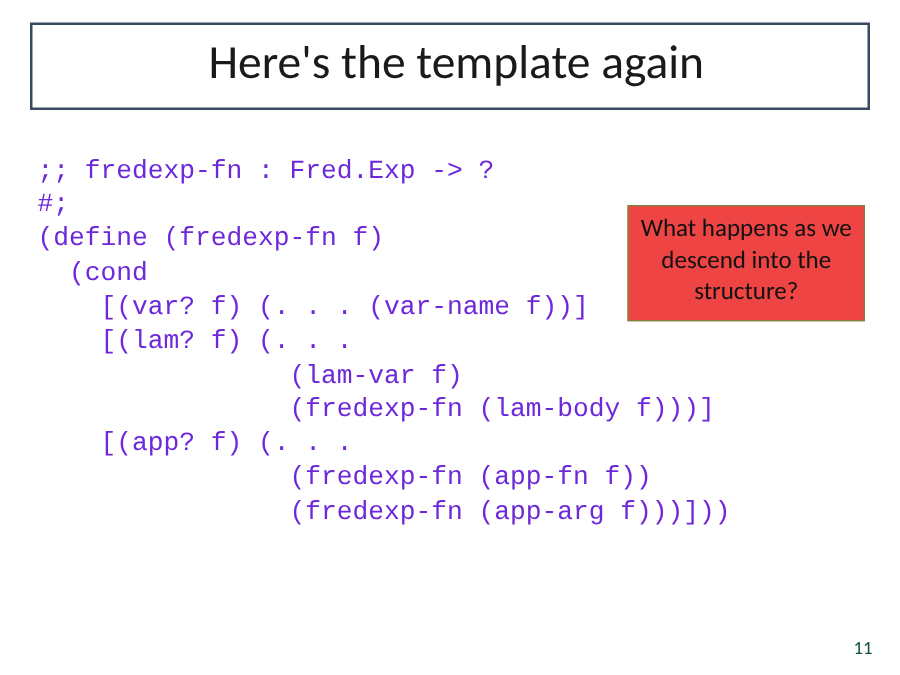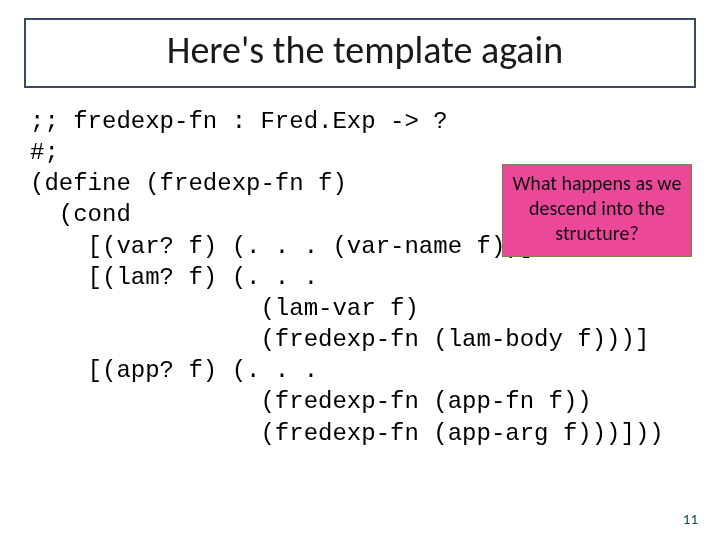--- a/index.html
+++ b/index.html
@@ -15,45 +15,45 @@
   .slide {
     position: relative;
     width: 720px;
     height: 540px;
     padding: 18px 24px 0 24px;
   }
   .title-box {
     border: 2px solid #3a4a63;
     padding: 10px 4px 14px 14px;
     text-align: center;
-    margin-bottom: 18px;
+    margin-bottom: 36px;
   }
   .title-box h1 {
     margin: 0;
     font-weight: 400;
     font-size: 38px;
     line-height: 1.1;
     color: #1a1a1a;
   }
   .code-area {
     position: relative;
     font-family: Consolas, "Courier New", monospace;
-    font-size: 24px;
+    font-size: 21px;
     line-height: 1.3;
     white-space: pre;
-    color: #000000;
+    color: #6d28d9;
     margin-left: 6px;
     margin-top: 6px;
   }
   .callout {
     position: absolute;
     top: 164px;
     right: 28px;
     width: 190px;
-    background: #ec4899;
+    background: #ef4444;
     border: 1.5px solid #71893f;
     text-align: center;
     font-family: Calibri, "Segoe UI", Arial, sans-serif;
     font-size: 20px;
     line-height: 1.25;
     padding: 6px 8px 10px 8px;
     color: #111;
   }
   .page-num {
     position: absolute;

